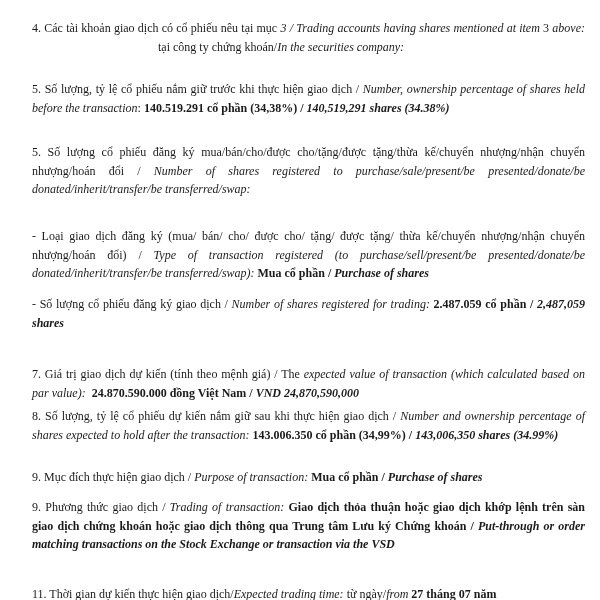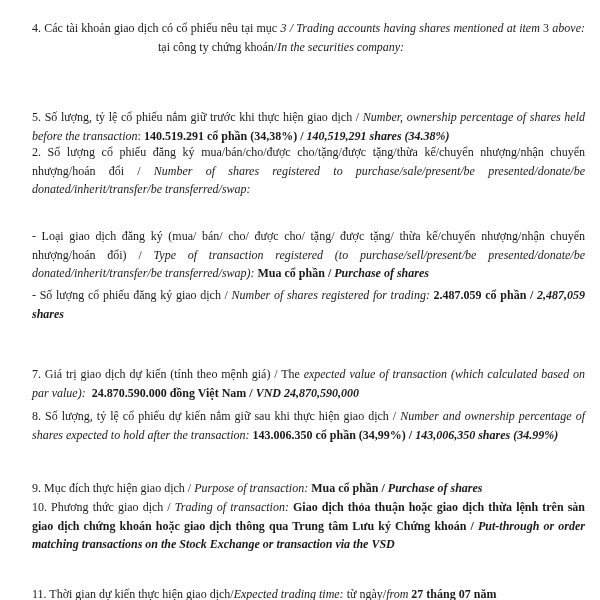--- a/index.html
+++ b/index.html
@@ -20,49 +20,49 @@
 </style>
 </head>
 <body>
 
 <div class="page">
 
   <p class="para" style="top:3px;">
     <span>4. Các tài khoản giao dịch có cổ phiếu nêu tại mục </span><span class="it">3 / Trading accounts having shares mentioned at item </span><span>3</span><span class="it"> above:</span><span class="gap"></span><span>tại công ty chứng khoán/</span><span class="it">In the securities company:</span>
   </p>
 
-  <p class="para" style="top:92px;">
+  <p class="para" style="top:64px;">
     <span>5. Số lượng, tỷ lệ cổ phiếu nắm giữ trước khi thực hiện giao dịch / </span><span class="it">Number, ownership percentage of shares held before the transaction</span><span>: </span><span class="b">140.519.291 cổ phần (34,38%) / </span><span class="b it">140,519,291 shares (34.38%)</span>
   </p>
 
   <p class="para" style="top:127px;">
-    <span>2. Số lượng cổ phiếu đăng ký mua/bán/cho/được cho/tặng/được tặng/thừa kế/chuyển nhượng/nhận chuyển nhượng/hoán đổi / </span><span class="it">Number of shares registered to purchase/sale/present/be presented/donate/be donated/inherit/transfer/be transferred/swap:</span>
+    <span>5. Số lượng cổ phiếu đăng ký mua/bán/cho/được cho/tặng/được tặng/thừa kế/chuyển nhượng/nhận chuyển nhượng/hoán đổi / </span><span class="it">Number of shares registered to purchase/sale/present/be presented/donate/be donated/inherit/transfer/be transferred/swap:</span>
   </p>
 
   <p class="para" style="top:211px;">
     <span>- Loại giao dịch đăng ký (mua/ bán/ cho/ được cho/ tặng/ được tặng/ thừa kế/chuyển nhượng/nhận chuyển nhượng/hoán đổi) / </span><span class="it">Type of transaction registered (to purchase/sell/present/be presented/donate/be donated/inherit/transfer/be transferred/swap):</span><span class="b"> Mua cổ phần / </span><span class="b it">Purchase of shares</span>
   </p>
 
-  <p class="para" style="top:270px;">
+  <p class="para" style="top:279px;">
     <span>- Số lượng cổ phiếu đăng ký giao dịch / </span><span class="it">Number of shares registered for trading:</span><span class="b"> 2.487.059 cổ phần / </span><span class="b it">2,487,059 shares</span>
   </p>
 
   <p class="para" style="top:349px;">
     <span>7. Giá trị giao dịch dự kiến (tính theo mệnh giá) / The </span><span class="it">expected value of transaction (which calculated based on par value):</span><span class="b" style="white-space:pre">  24.870.590.000 đồng Việt Nam / </span><span class="b it">VND 24,870,590,000</span>
   </p>
 
   <p class="para" style="top:391px;">
     <span>8. Số lượng, tỷ lệ cổ phiếu dự kiến nắm giữ sau khi thực hiện giao dịch / </span><span class="it">Number and ownership percentage of shares expected to hold after the transaction:</span><span class="b"> 143.006.350 cổ phần (34,99%) / </span><span class="b it">143,006,350 shares (34.99%)</span>
   </p>
 
-  <p class="para" style="top:463px;">
+  <p class="para" style="top:452px;">
     <span>9. Mục đích thực hiện giao dịch / </span><span class="it">Purpose of transaction:</span><span class="b"> Mua cổ phần / </span><span class="b it">Purchase of shares</span>
   </p>
 
   <p class="para" style="top:482px;">
-    <span>10. Phương thức giao dịch / </span><span class="it">Trading of transaction:</span><span class="b"> Giao dịch thỏa thuận hoặc giao dịch thừa lệnh trên sàn giao dịch chứng khoán hoặc giao dịch thông qua Trung tâm Lưu ký Chứng khoán / </span><span class="b it">Put-through or order matching transactions on the Stock Exchange or transaction via the VSD</span>
+    <span>9. Phương thức giao dịch / </span><span class="it">Trading of transaction:</span><span class="b"> Giao dịch thỏa thuận hoặc giao dịch khớp lệnh trên sàn giao dịch chứng khoán hoặc giao dịch thông qua Trung tâm Lưu ký Chứng khoán / </span><span class="b it">Put-through or order matching transactions on the Stock Exchange or transaction via the VSD</span>
   </p>
 
   <p class="para" style="top:569px;">
     <span>11. Thời gian dự kiến thực hiện giao dịch/</span><span class="it">Expected trading time:</span><span> từ ngày/</span><span class="it">from</span><span class="b"> 27 tháng 07 năm</span>
   </p>
 
 </div>
 
 </body></html>

